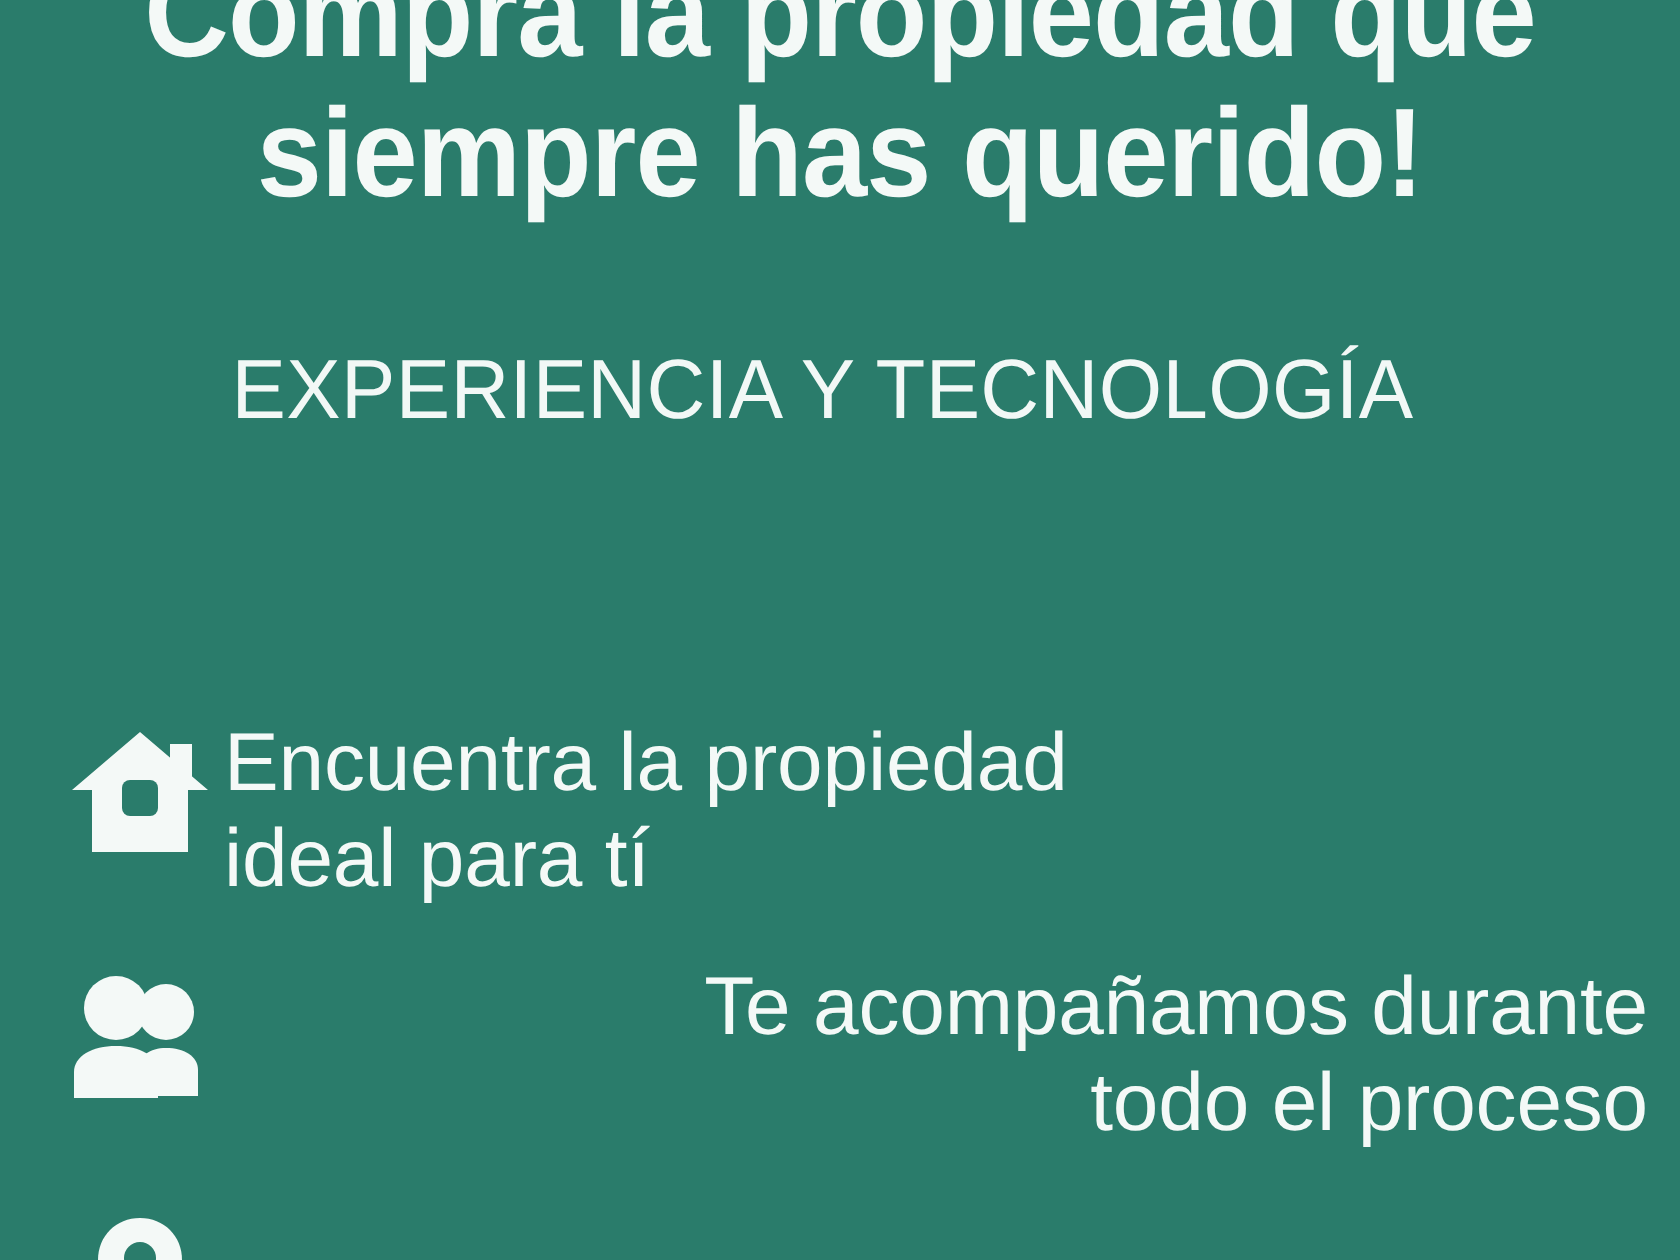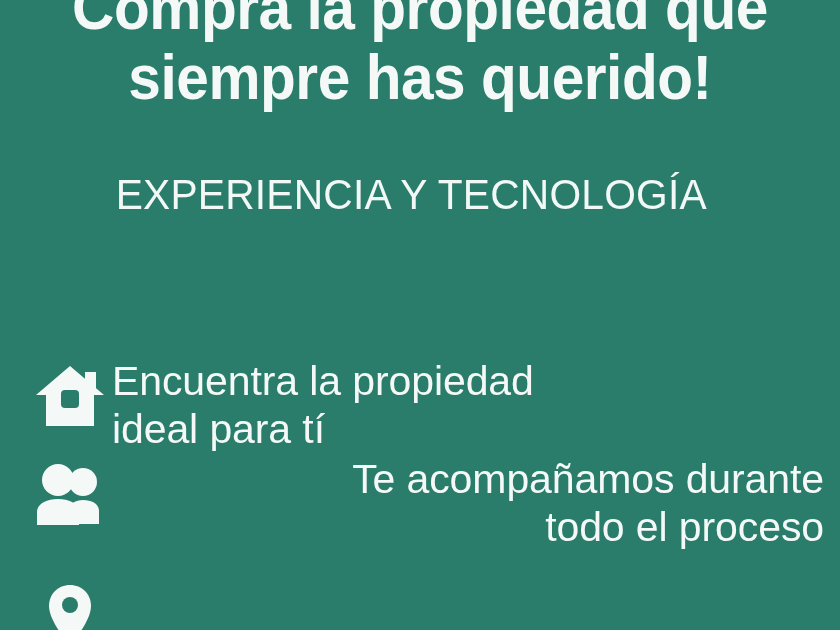--- a/index.html
+++ b/index.html
@@ -63,20 +63,21 @@
   .features {
     position: absolute;
     left: 34px;
     top: 355px;
     width: 790px;
   }
 
   .feature-row {
     display: flex;
     align-items: flex-start;
+    margin-bottom: 24px;
   }
 
   .feature-icon {
     flex: 0 0 auto;
     width: 78px;
     height: 78px;
     display: flex;
     align-items: center;
     justify-content: flex-start;
     padding-top: 6px;

